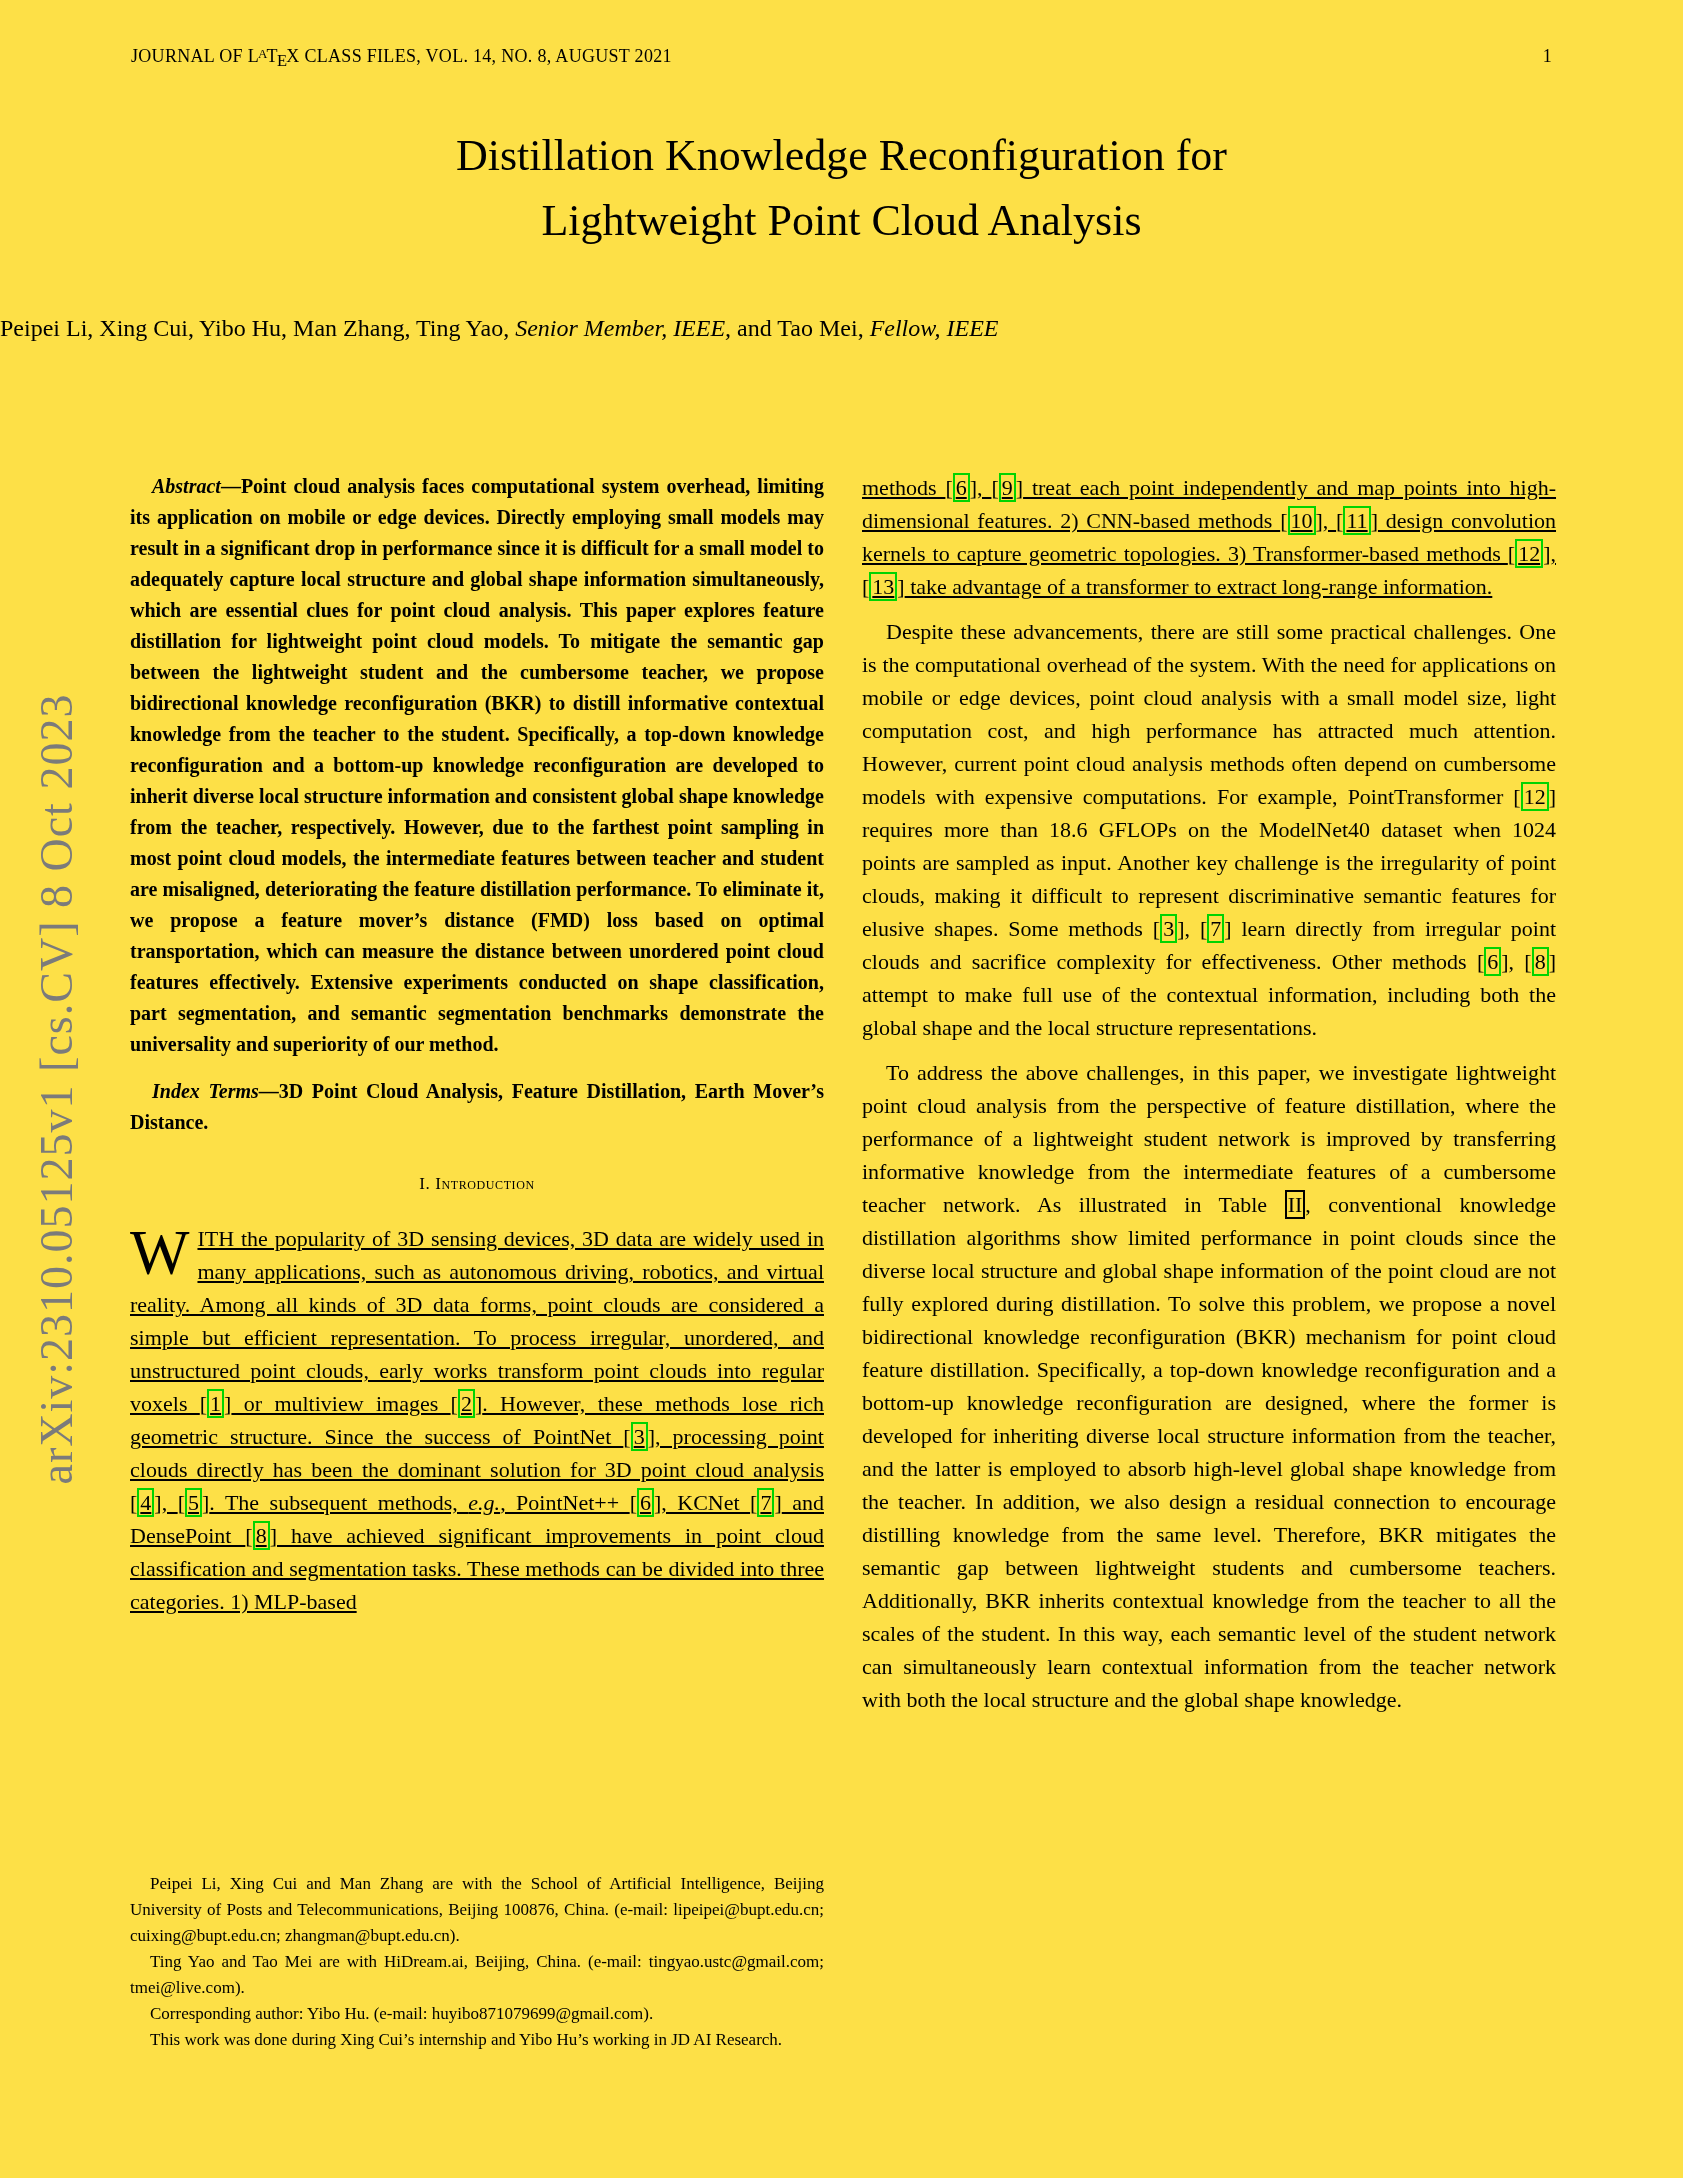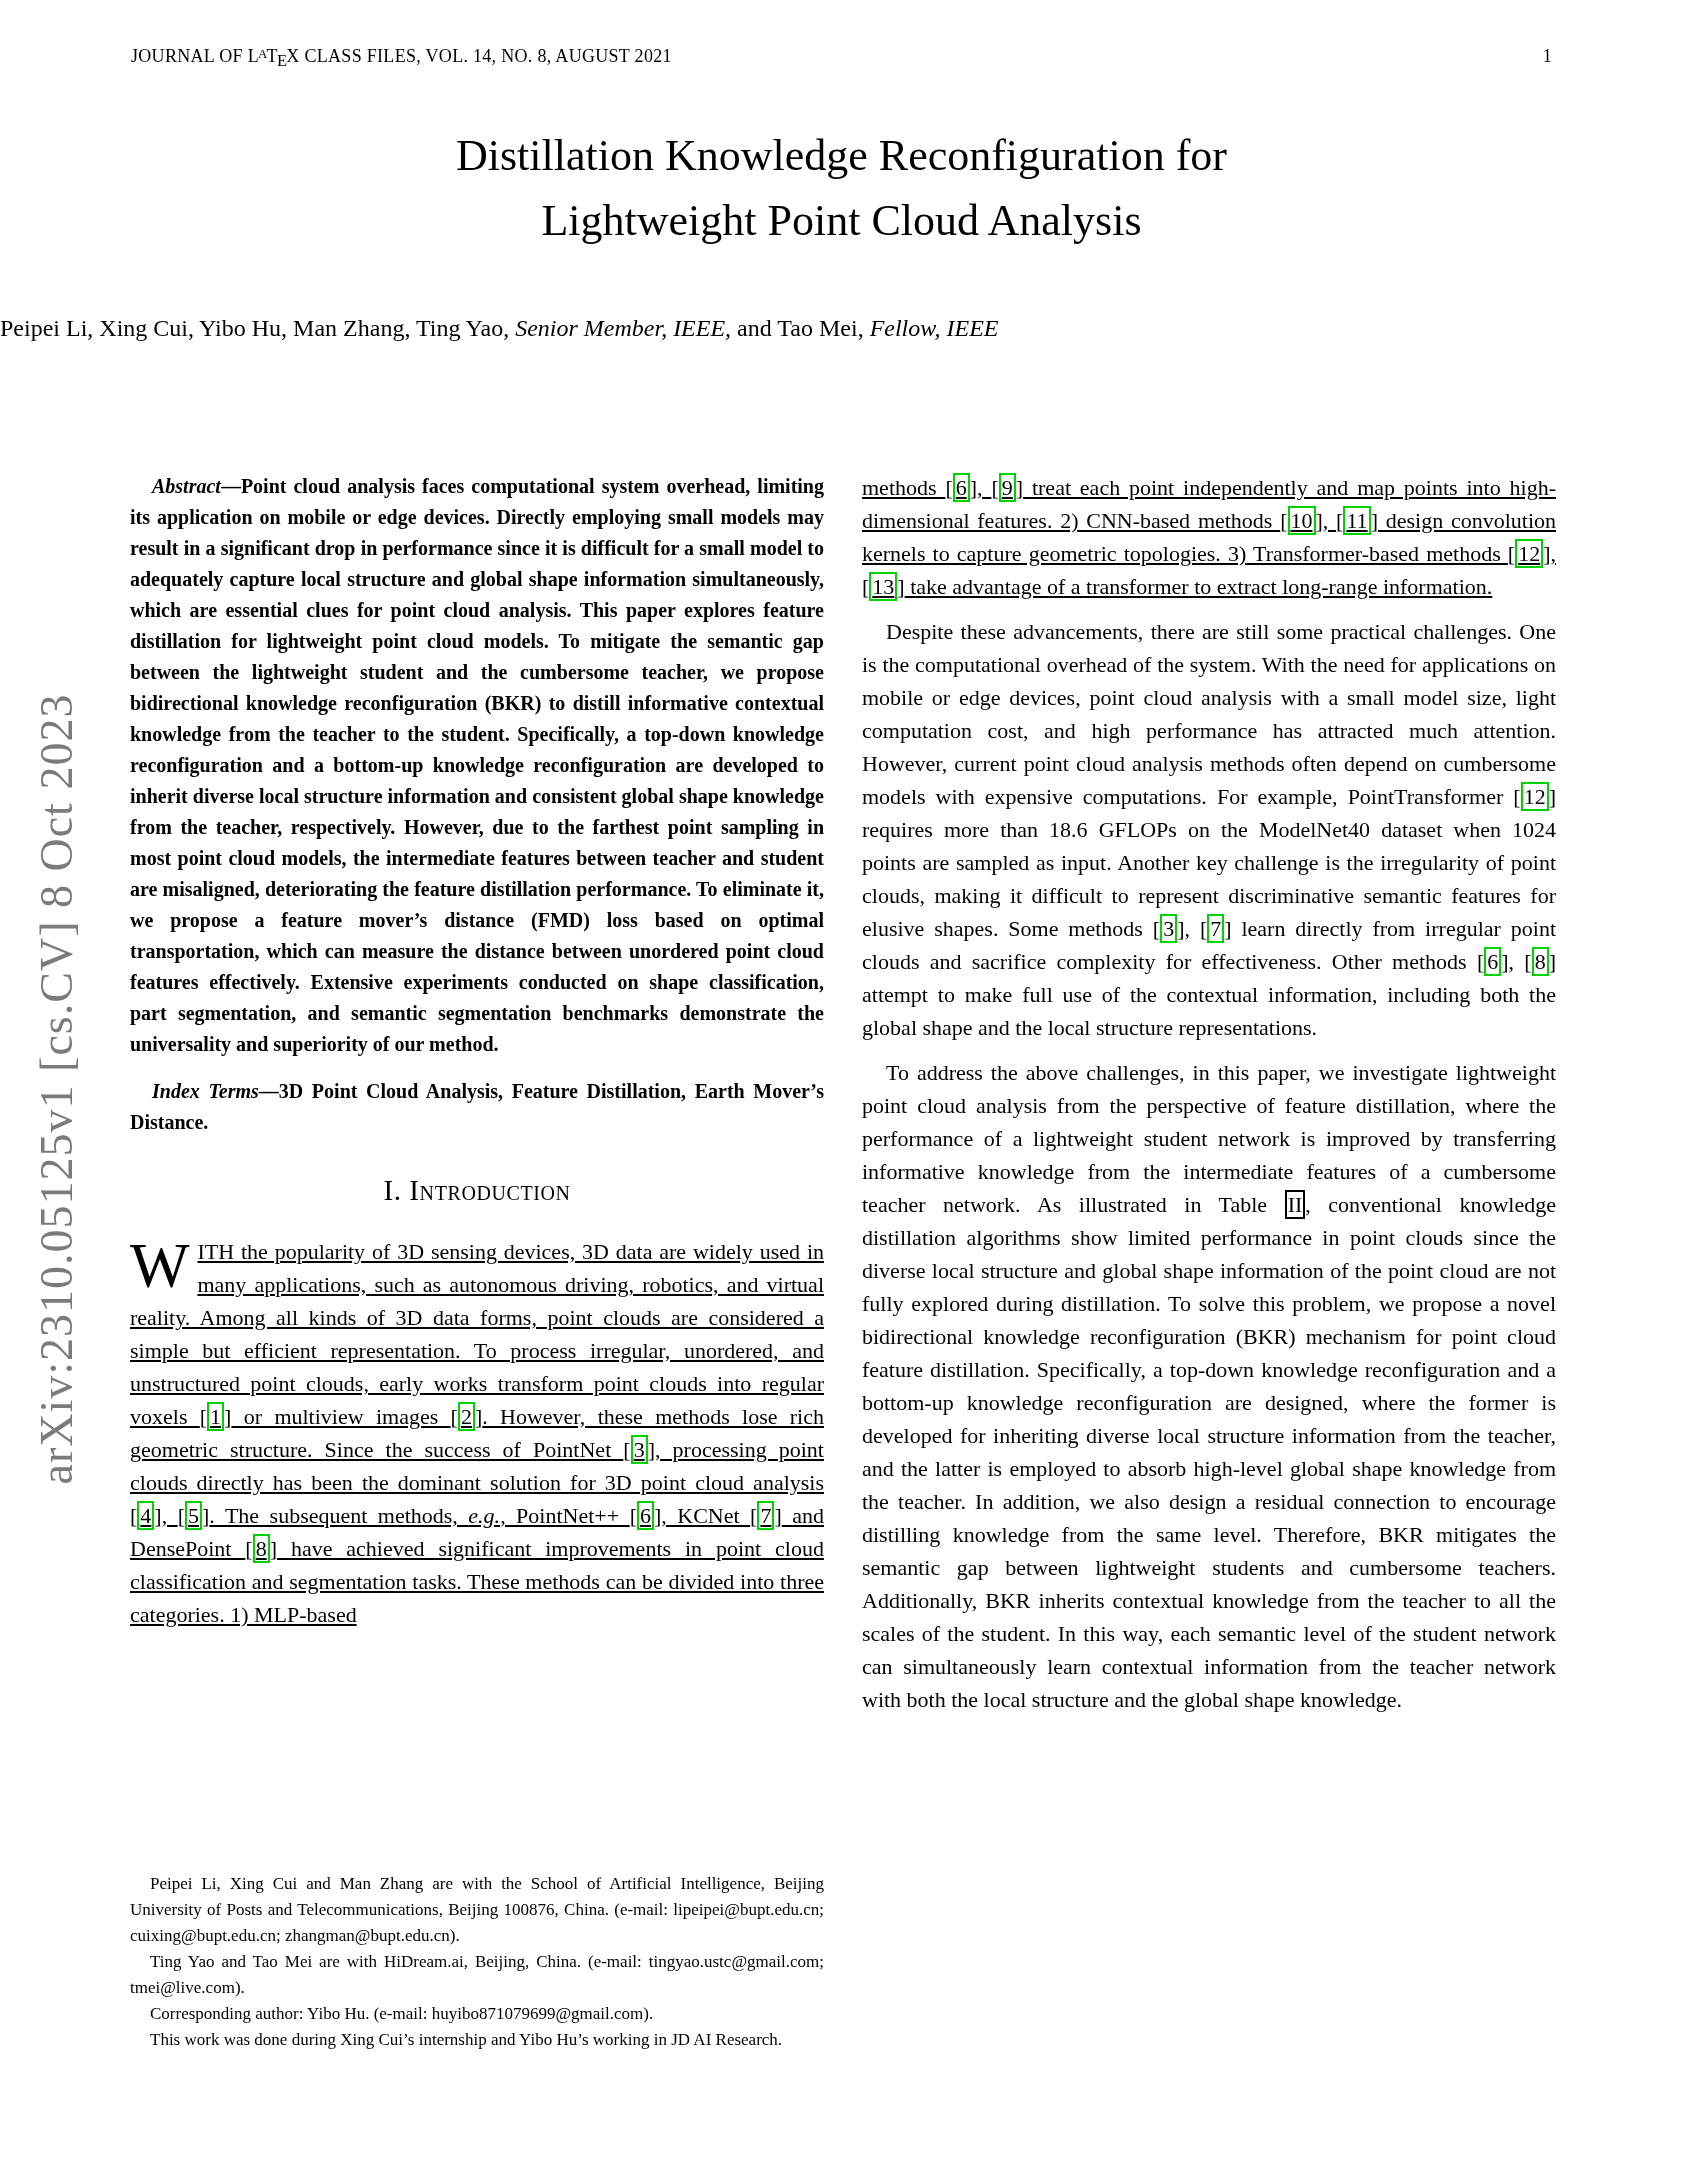--- a/index.html
+++ b/index.html
@@ -1,17 +1,17 @@
 <!DOCTYPE html>
 <html lang="en"><head>
 <meta charset="utf-8">
 <style>
   html,body { margin:0; padding:0; background:#e8e8e8; }
   .page {
-    position:relative; width:1683px; height:2178px; background:#ffffff;
+    position:relative; width:1683px; height:2178px; background:#fde047;
     font-family:"Liberation Serif","DejaVu Serif",serif; color:#000;
     margin:0 auto; overflow:hidden;
   }
   .running-header {
     position:absolute; top:46px; left:131px; right:131px;
     display:flex; justify-content:space-between;
     font-size:18px; letter-spacing:0.3px;
   }
   .seg-raise { font-size:0.72em; vertical-align:0.34em; margin:0 -1px; }
   .seg-lower { font-size:0.92em; vertical-align:-0.2em; margin:0 -1px; }
@@ -36,21 +36,21 @@
   }
   .col { width:694px; text-align:justify; }
   .col-left { display:flex; flex-direction:column; height:1582px; }
   .abstract {
     font-weight:bold; font-size:20px; line-height:31px;
     margin:0; text-indent:22px;
   }
   .index-terms { margin-top:16px; }
   .section-heading {
     margin:36px 0 28px; text-align:center; font-weight:400;
-    font-size:29px; font-variant:small-caps; letter-spacing:0.6px;
+    font-size:17px; font-variant:small-caps; letter-spacing:0.6px;
   }
   .body-par { font-size:22px; line-height:33px; margin:0; text-indent:24px; }
   .body-par + .body-par { margin-top:12px; }
   .no-indent { text-indent:0;text-decoration:underline; }
   .dropcap {
     float:left; font-size:63px; line-height:53px;
     padding:5px 8px 0 0;
   }
   .cite-num { border:2px solid #00d400; padding:0 1px; }
   .ref-text { border:2px solid #000000; padding:0 1px; }

